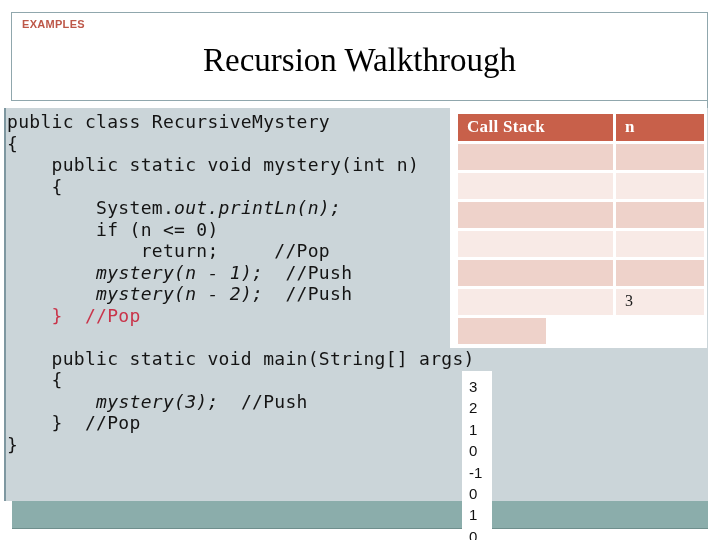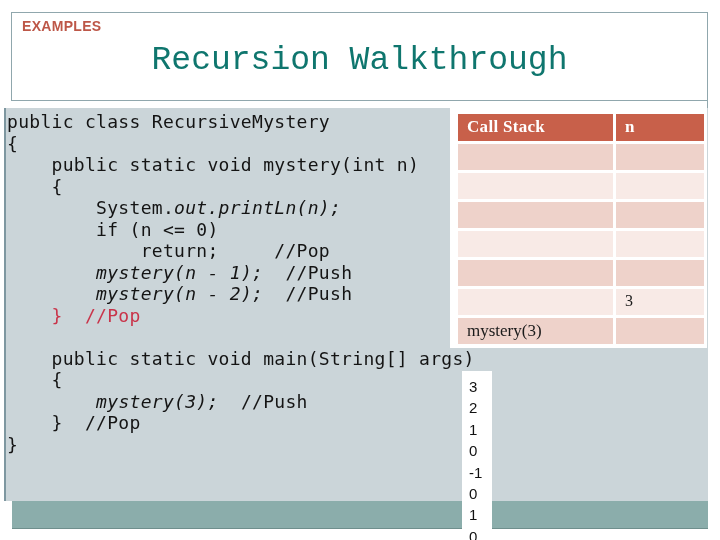--- a/index.html
+++ b/index.html
@@ -6,23 +6,23 @@
   body{width:720px;height:540px;background:#ffffff;font-family:"Liberation Sans",sans-serif;}
   .slide{position:relative;width:720px;height:540px;background:#ffffff;overflow:hidden;}
 
   
   .title-frame{position:absolute;left:11px;top:12px;width:696px;height:88px;
     border-top:1px solid #90a7ad;border-left:1px solid #90a7ad;}
   .right-border{position:absolute;left:707px;top:12px;width:1px;height:516px;background:#90a7ad;}
   .title-divider{position:absolute;left:11px;top:100px;width:697px;height:1px;background:#90a7ad;}
 
   .kicker{position:absolute;left:22px;top:18px;font-family:"Liberation Sans",sans-serif;
-    font-weight:bold;font-size:14px;color:#bd5748;letter-spacing:0.3px;}
+    font-weight:bold;font-size:11px;color:#bd5748;letter-spacing:0.3px;}
   .slide-title{position:absolute;left:11px;top:42px;width:697px;text-align:center;
-    font-family:Liberation Mono, monospace;font-size:33px;color:#0f766e;}
+    font-family:Liberation Serif, serif;font-size:33px;color:#000000;}
 
   
   .code-panel{position:absolute;left:4px;top:108px;width:704px;height:393px;
     background:#cbd5d9;border-left:2px solid #7e97a0;box-sizing:border-box;}
   .code-block{position:absolute;left:7px;top:111px;
     font-family:"DejaVu Sans Mono","Liberation Mono",monospace;font-weight:normal;
     font-size:18px;line-height:21.5px;letter-spacing:0.3px;color:#141414;white-space:pre;}
   .code-line{height:21.5px;}
   .seg-italic{font-style:italic;}
   .seg-red{color:#c9344a;}
@@ -94,21 +94,20 @@
         </div>
         <div class="t-row row-dark">
           <div class="t-cell c1"></div>
           <div class="t-cell c2"></div>
         </div>
         <div class="t-row row-light">
           <div class="t-cell c1"></div>
           <div class="t-cell c2">3</div>
         </div>
         <div class="t-row row-dark">
-          <div class="t-cell c1">mystery(3)</div>
           <div class="t-cell c2"></div>
         </div>
       </div>
   </div>
 
   <div class="teal-band"></div>
   <div class="output-strip">
       <div>3</div>
       <div>2</div>
       <div>1</div>

